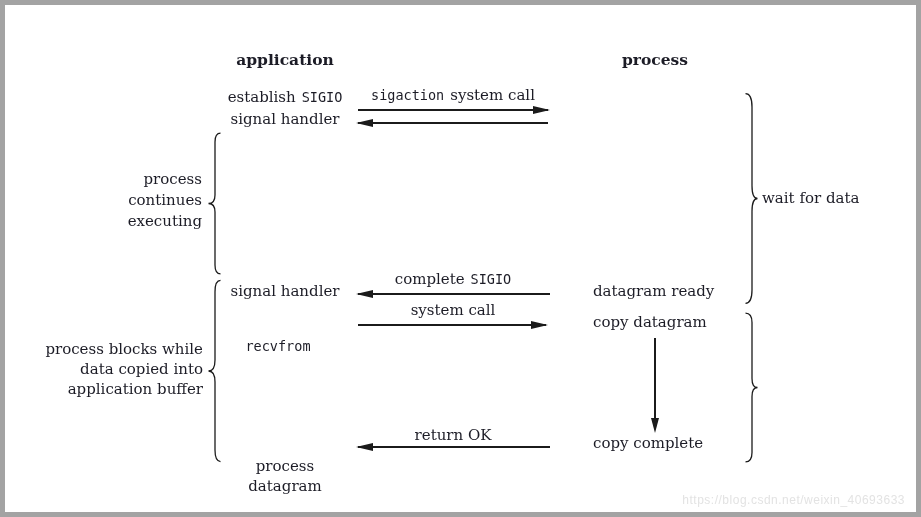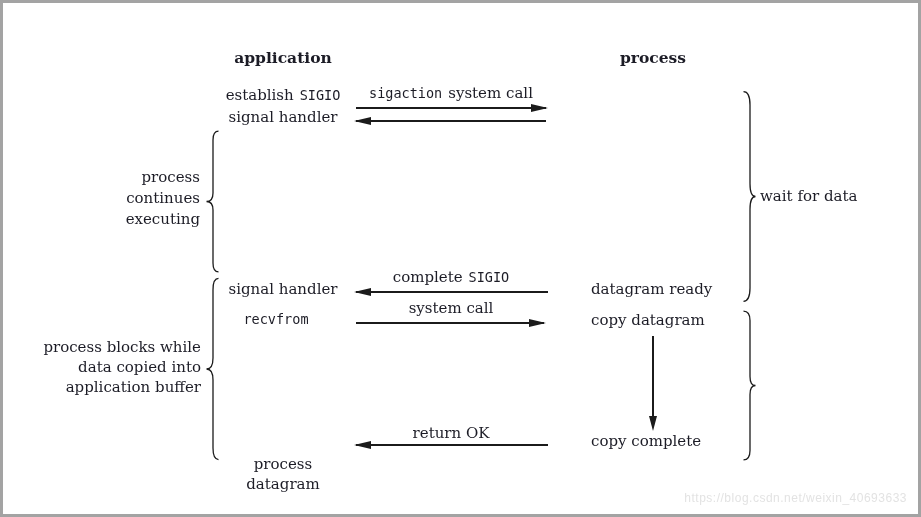--- a/index.html
+++ b/index.html
@@ -2,31 +2,31 @@
 <html><head>
 <meta charset="utf-8">
 <style>
   * { box-sizing: border-box; }
   html, body { margin: 0; padding: 0; background: #fff; }
   .page {
     position: relative;
     width: 921px;
     height: 517px;
     background: #ffffff;
-    border: 3px solid #a3a3a3;
+    border: 5px solid #a3a3a3;
     overflow: hidden;
     font-family: "DejaVu Serif", serif;
     font-size: 15px;
     color: #1c1c26;
   }
   .abs { position: absolute; }
   .center { text-align: center; }
   .right { text-align: right; }
   .bold { font-weight: bold; font-size: 15.5px; }
-  .mono { font-family: "DejaVu Sans Mono", monospace; font-size: 13.5px; }
+  .mono { font-family: "DejaVu Sans Mono", monospace; font-size: 13.5px; margin-top: 25px; }
   .gap { margin-left: 6px; }
   .lh21 { line-height: 21px; }
   .lh20 { line-height: 20px; }
 
   
   .arrow { position: absolute; height: 1.5px; background: #1b1b1b; }
   .arrow-right::after {
     content: ""; position: absolute; right: -2px; top: 50%;
     transform: translateY(-50%); width: 0; height: 0;
     border-left: 17px solid #1b1b1b;

